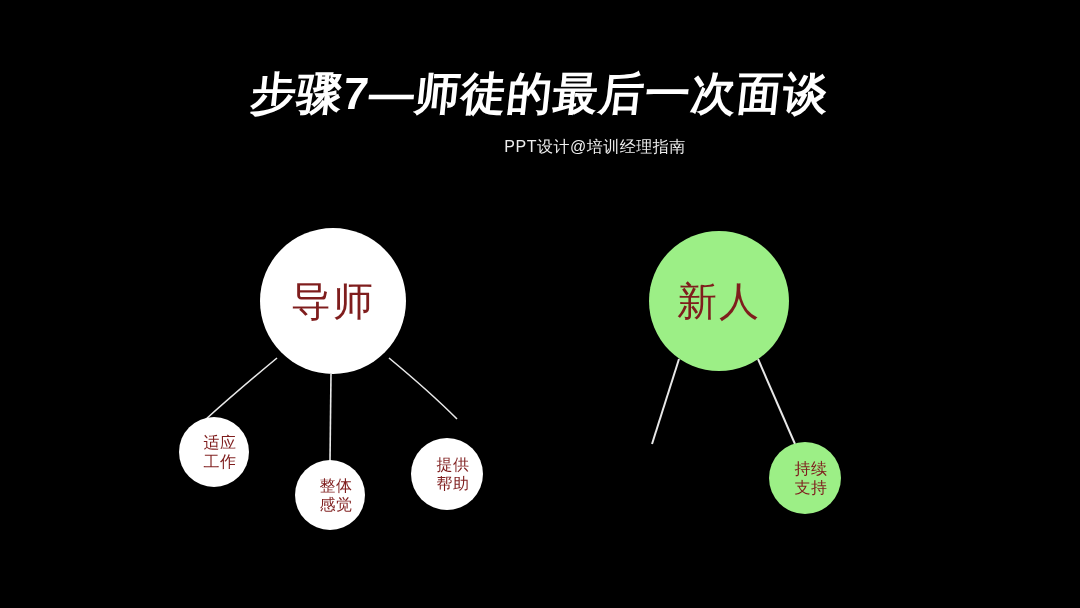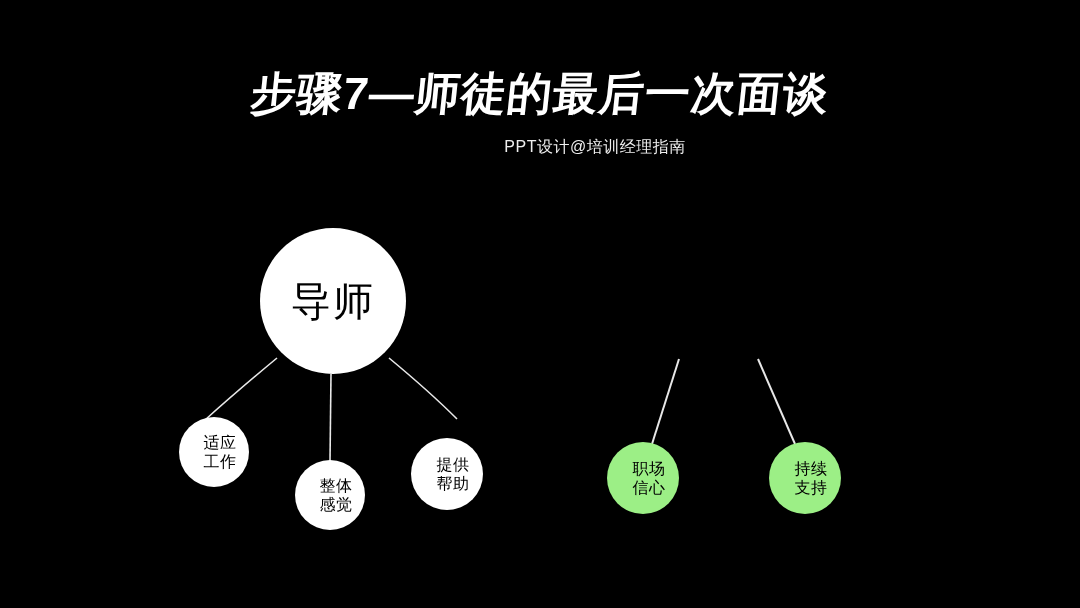--- a/index.html
+++ b/index.html
@@ -74,21 +74,21 @@
     position: absolute;
     border-radius: 50%;
     display: flex;
     align-items: center;
     justify-content: center;
     text-align: center;
     box-sizing: border-box;
   }
   .node-label {
     display: block;
-    color: #000000;
+    color: #7f1d1d;
     font-weight: 400;
     white-space: pre-line;
   }
   .node-main .node-label {
     font-size: 40px;
     line-height: 44px;
     letter-spacing: 2px;
   }
   .node-leaf .node-label {
     font-size: 16px;
@@ -133,24 +133,23 @@
   <div class="node node-leaf" style="left:295px; top:460px; width:70px; height:70px; background:#ffffff;">
     <span class="node-label">整体
 感觉</span>
   </div>
 
   <div class="node node-leaf" style="left:411px; top:438px; width:72px; height:72px; background:#ffffff;">
     <span class="node-label">提供
 帮助</span>
   </div>
 
+  <div class="node node-main" style="left:649px; top:231px; width:140px; height:140px; background:#9CEF86;">
+    <span class="node-label">新人</span>
+  </div>
 
-  <div class="node node-leaf" style="left:607px; top:442px; width:72px; height:72px; background:#9CEF86;">
-    <span class="node-label">职场
-信心</span>
-  </div>
 
   <div class="node node-leaf" style="left:769px; top:442px; width:72px; height:72px; background:#9CEF86;">
     <span class="node-label">持续
 支持</span>
   </div>
 
 </div>
 
 </body></html>

